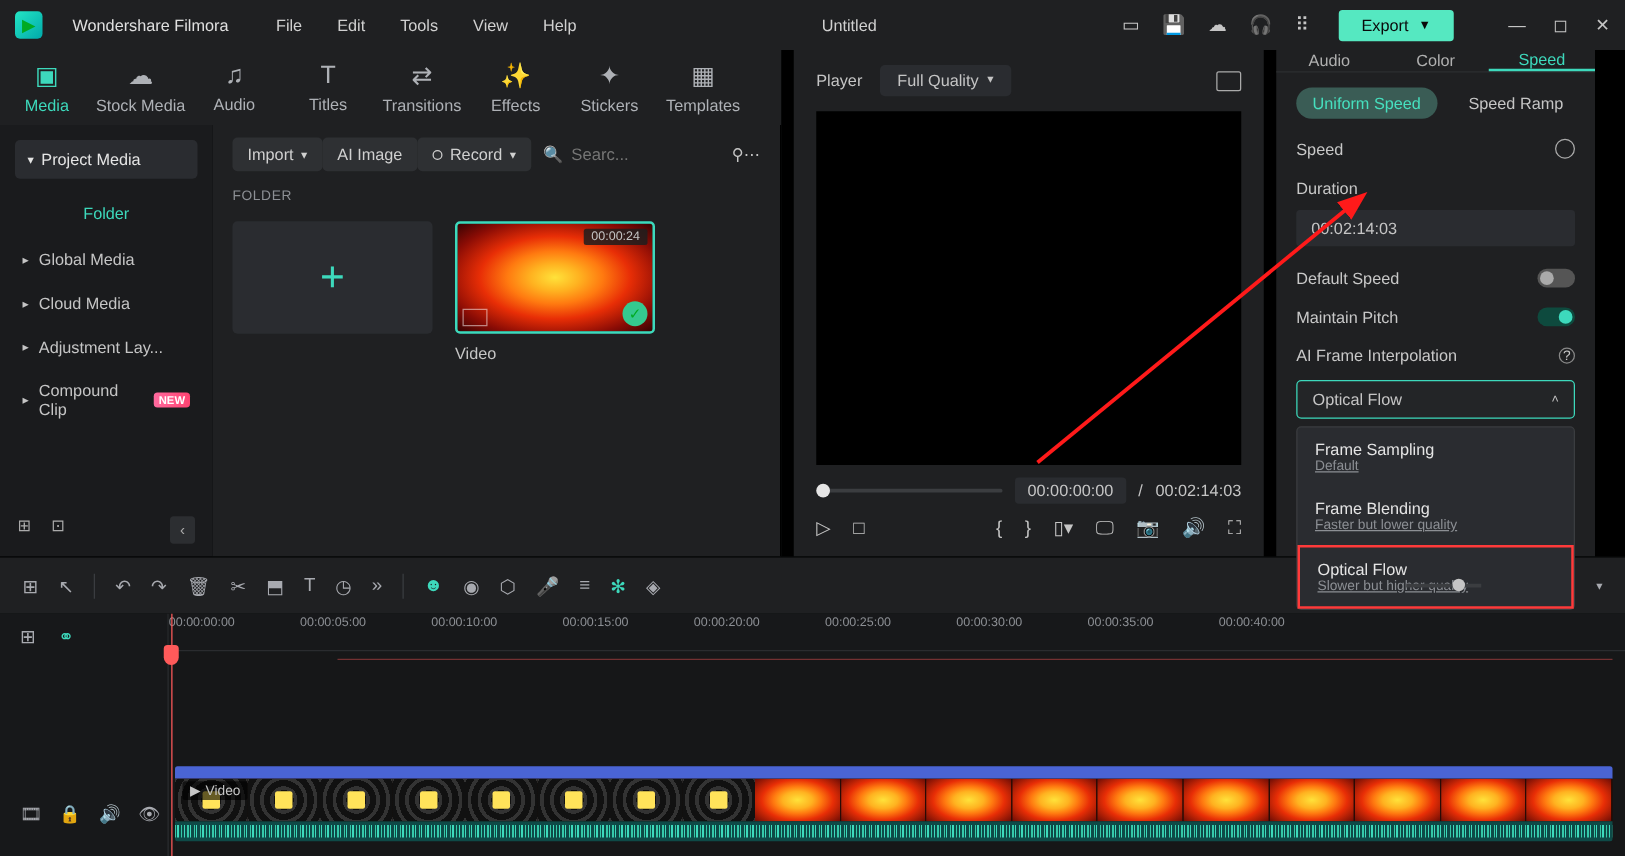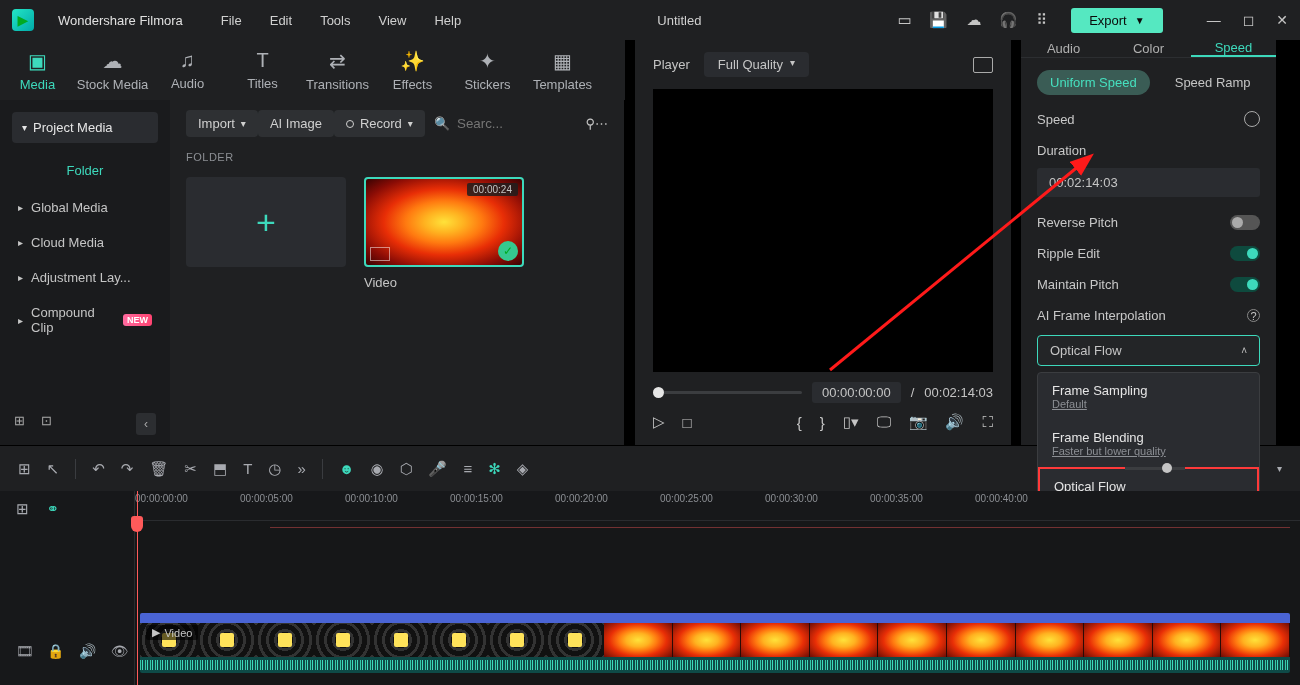--- a/index.html
+++ b/index.html
@@ -306,28 +306,22 @@
     </div>
     <div class="secrow">
       <span>Speed</span>
       <span class="reset-i"></span>
     </div>
     <div class="secrow">
         <span>Duration</span>
       </div>
     <div class="dur-in">00:02:14:03</div>
     <div class="secrow">
-        <span>Reverse Pitch</span>
+        <span>Default Speed</span>
         <div class="toggle">
-          <div class="knob"></div>
-        </div>
-      </div>
-    <div class="secrow">
-        <span>Ripple Edit</span>
-        <div class="toggle on">
           <div class="knob"></div>
         </div>
       </div>
     <div class="secrow">
         <span>Maintain Pitch</span>
         <div class="toggle on">
           <div class="knob"></div>
         </div>
       </div>
     <div class="secrow">

